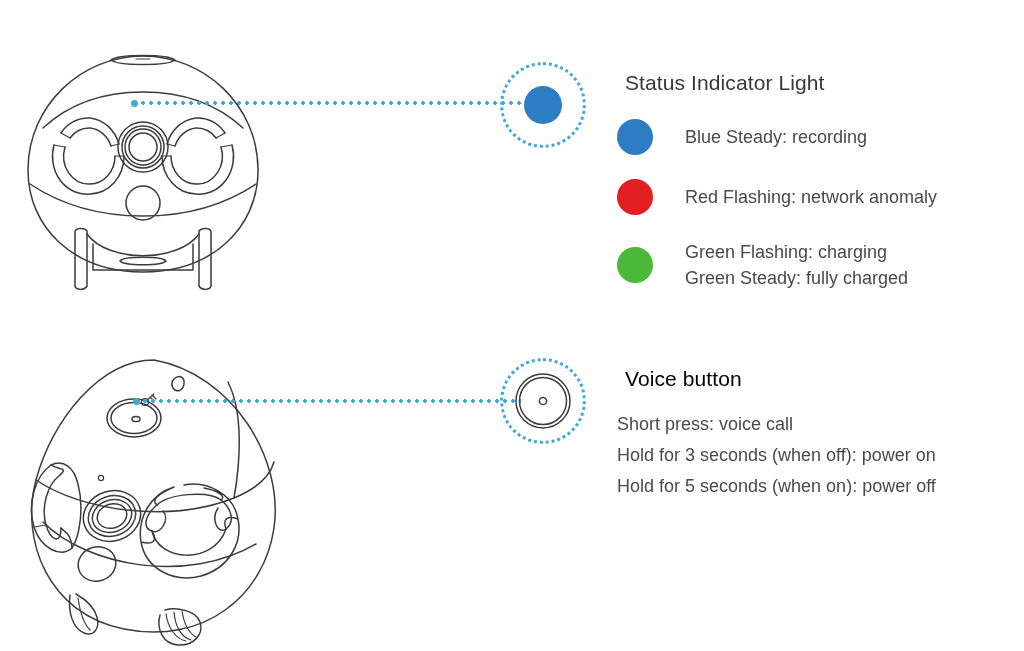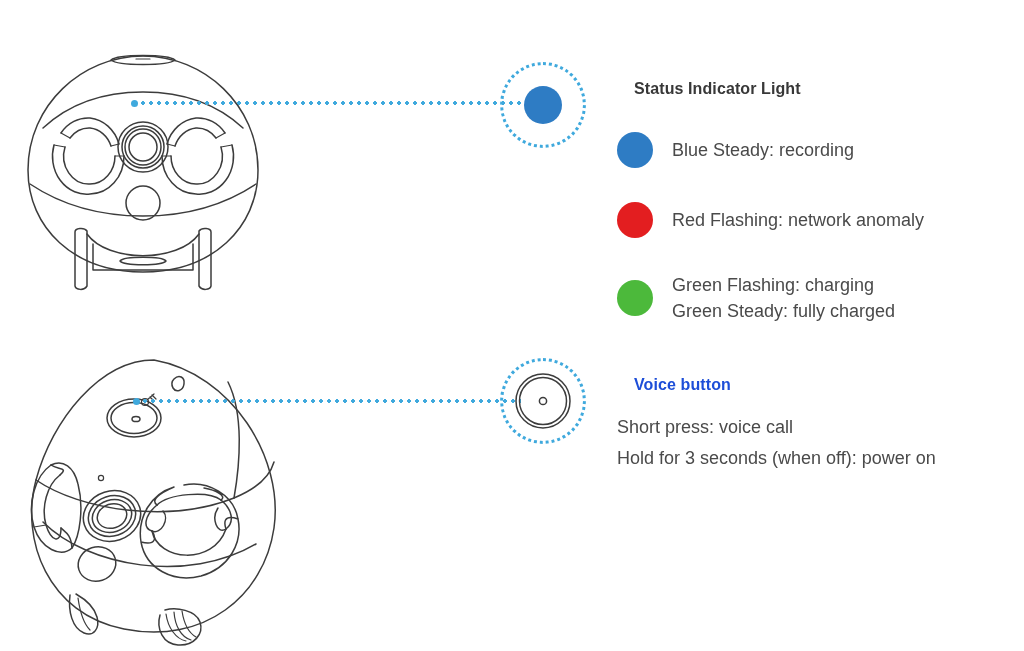--- a/index.html
+++ b/index.html
@@ -90,37 +90,38 @@
 
   
   .panel {
     position: absolute;
     left: 617px;
   }
   #panel-status { top: 62px;  width: 400px; }
   #panel-voice  { top: 358px; width: 400px; }
 
   .panel-title {
-    font-size: 16px;
-    font-weight: bold;
+    font-size: 21px;
+    font-weight: normal;
     color: #383838;
     letter-spacing: 0.1px;
-    margin: 17px;
+    margin: 8px;
     line-height: 1.2;
   }
 
   .legend-list {
     margin: 0;
     padding: 0;
     list-style: none;
   }
   .legend-row {
     display: flex;
     align-items: center;
-    margin-top: 34px;
+    margin-top: 24px;
+    gap: 13px;
   }
   .legend-dot {
     width: 36px;
     height: 36px;
     border-radius: 50%;
     flex: 0 0 auto;
   }
   .legend-text {
     margin-left: 19px;
     font-size: 18px;
@@ -269,21 +270,22 @@
         <span class="legend-dot" id="dot-green" style="background: rgb(76, 185, 59);"></span>
         <span class="legend-text">
           <span class="l2">Green Flashing: charging</span>
           <span class="l2">Green Steady: fully charged</span>
         </span>
       </li>
     </ul>
   </div>
 
   <div class="panel" id="panel-voice">
-    <h2 class="panel-title" style="color: #1d4ed8;">Voice button</h2>
+    <h2 class="panel-title" style="color: #000000;">Voice button</h2>
 
     <ul class="desc-list">
       <li>Short press: voice call</li>
       <li>Hold for 3 seconds (when off): power on</li>
+      <li>Hold for 5 seconds (when on): power off</li>
     </ul>
   </div>
 
 </div>
 
 </body></html>

